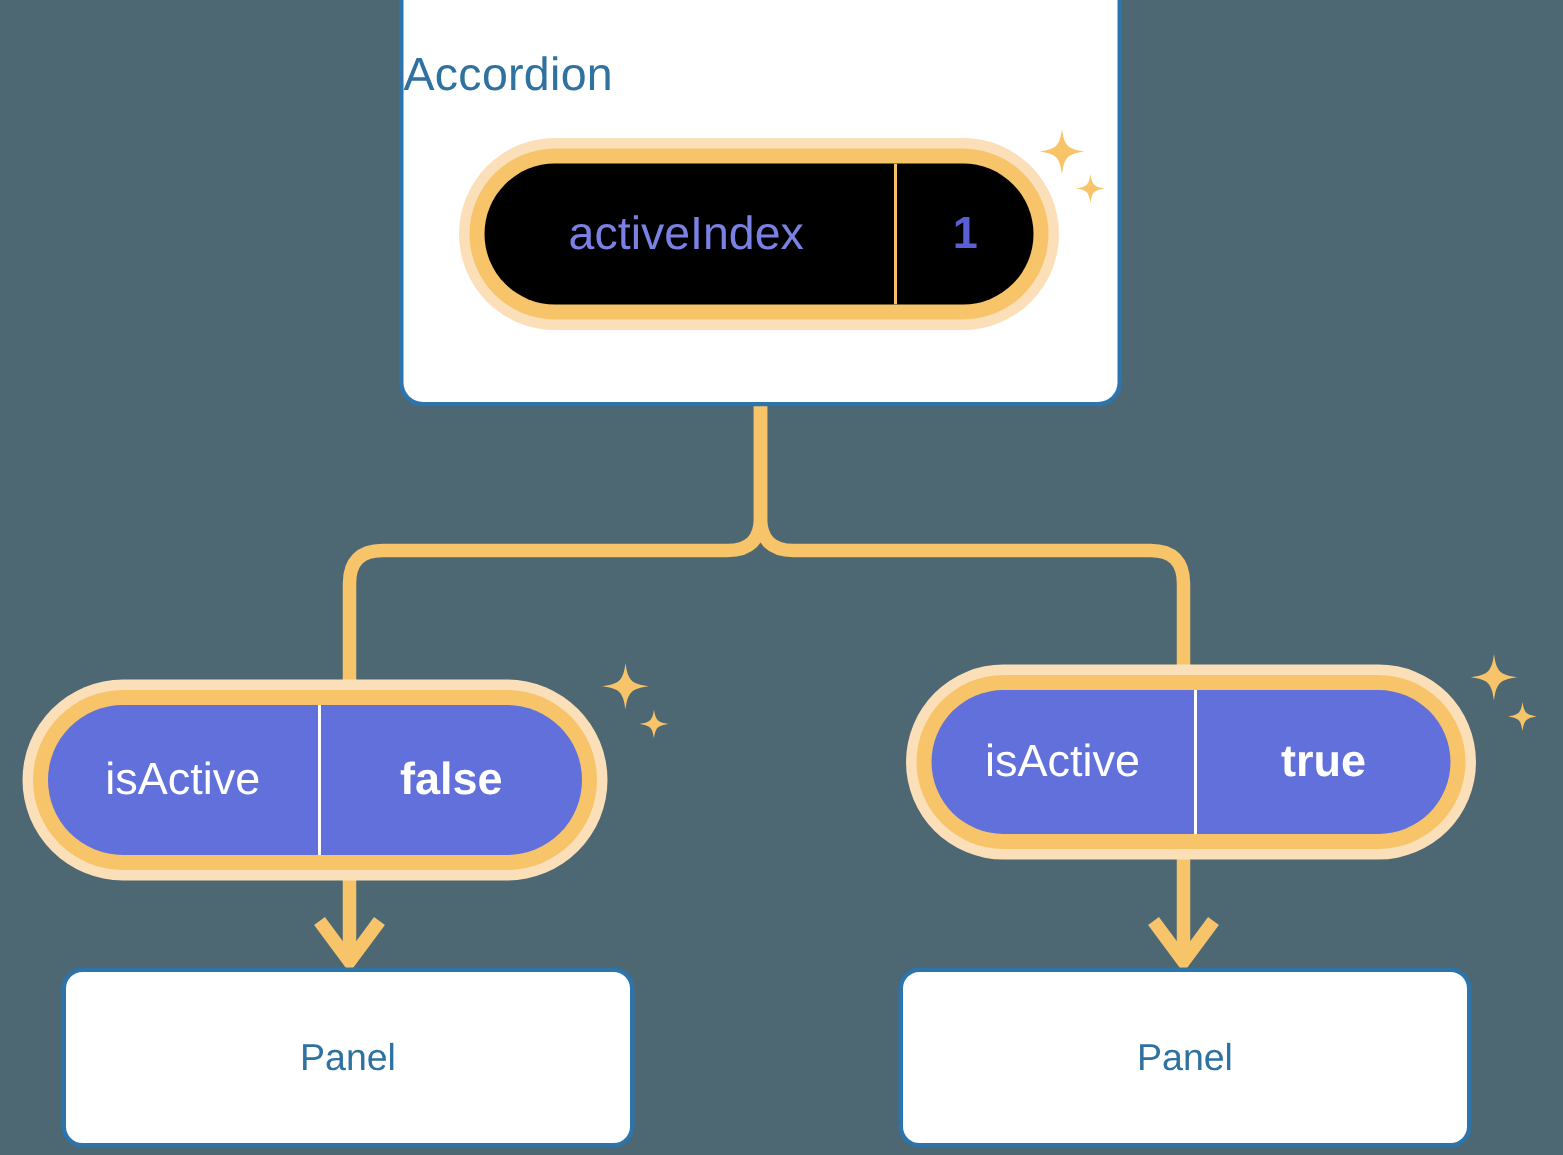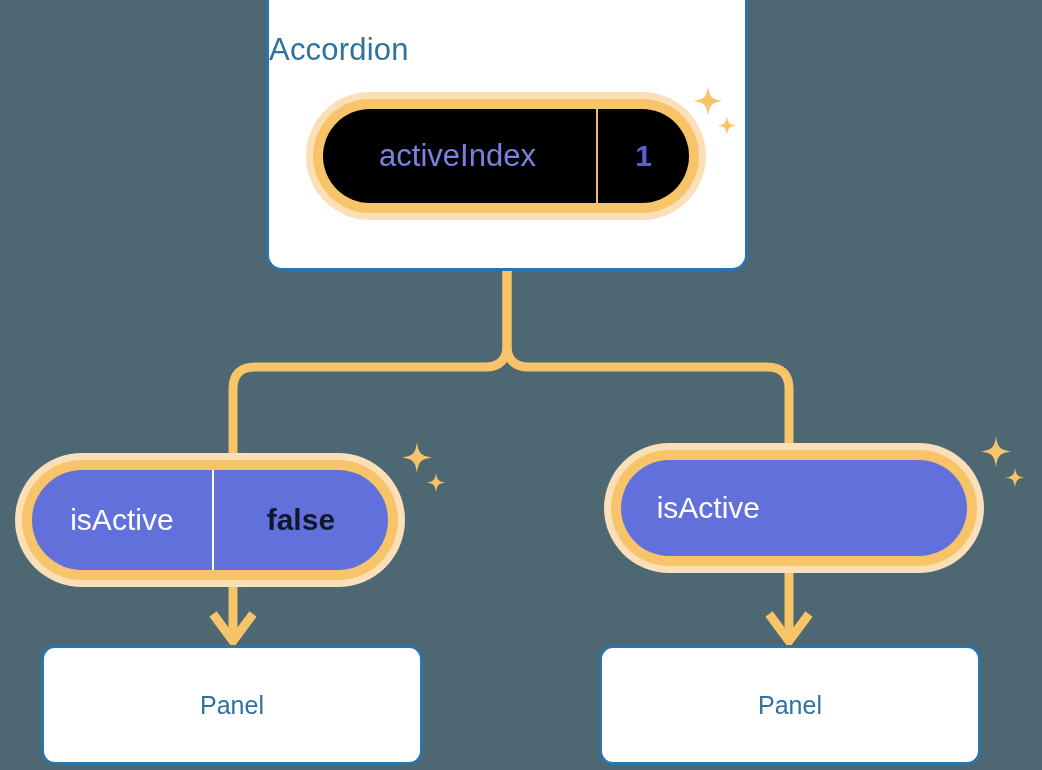--- a/index.html
+++ b/index.html
@@ -138,21 +138,21 @@
 
   
   .pill-purple .pill-body { background: #6170da; }
   .pill-purple .pill-key {
     flex: 0 0 50.5%;
     color: #ffffff;
     font-size: 30px;
   }
   .pill-purple .pill-val {
     flex: 1 1 auto;
-    color: #0f172a;
+    color: #ffffff;
     font-size: 30px;
     font-weight: bold;
     border-left: 2px solid #ffffff;
   }
   #pill-left  { left: 15px;  top: 453px; width: 390px; height: 134px; }
   #pill-right { left: 604px; top: 443px; width: 380px; height: 130px; }
 
   
   .sparkle {
     position: absolute;
@@ -210,20 +210,21 @@
 
   <div class="panel-card" id="panel-left">
     <div class="panel-label">Panel</div>
   </div>
 
   <div class="pill-wrap pill-purple" id="pill-right">
     <div class="pill-halo"></div>
     <div class="pill-ring"></div>
     <div class="pill-body">
       <div class="pill-key">isActive</div>
+      <div class="pill-val">true</div>
     </div>
   </div>
 
   <svg class="sparkle" style="left:978px; top:436px;" width="50" height="62" viewBox="0 0 50 62">
     <path d="M18 0 C19.6 11.6 21.9 13.9 33.5 15.5 C21.9 17.1 19.6 19.4 18 31 C16.4 19.4 14.1 17.1 2.5 15.5 C14.1 13.9 16.4 11.6 18 0 Z" fill="#f8c46a"></path>
     <path d="M37 32 C38.1 39.2 39.4 40.5 46.6 41.6 C39.4 42.7 38.1 44 37 51.2 C35.9 44 34.6 42.7 27.4 41.6 C34.6 40.5 35.9 39.2 37 32 Z" fill="#f8c46a"></path>
   </svg>
 
   <div class="panel-card" id="panel-right">
     <div class="panel-label">Panel</div>

